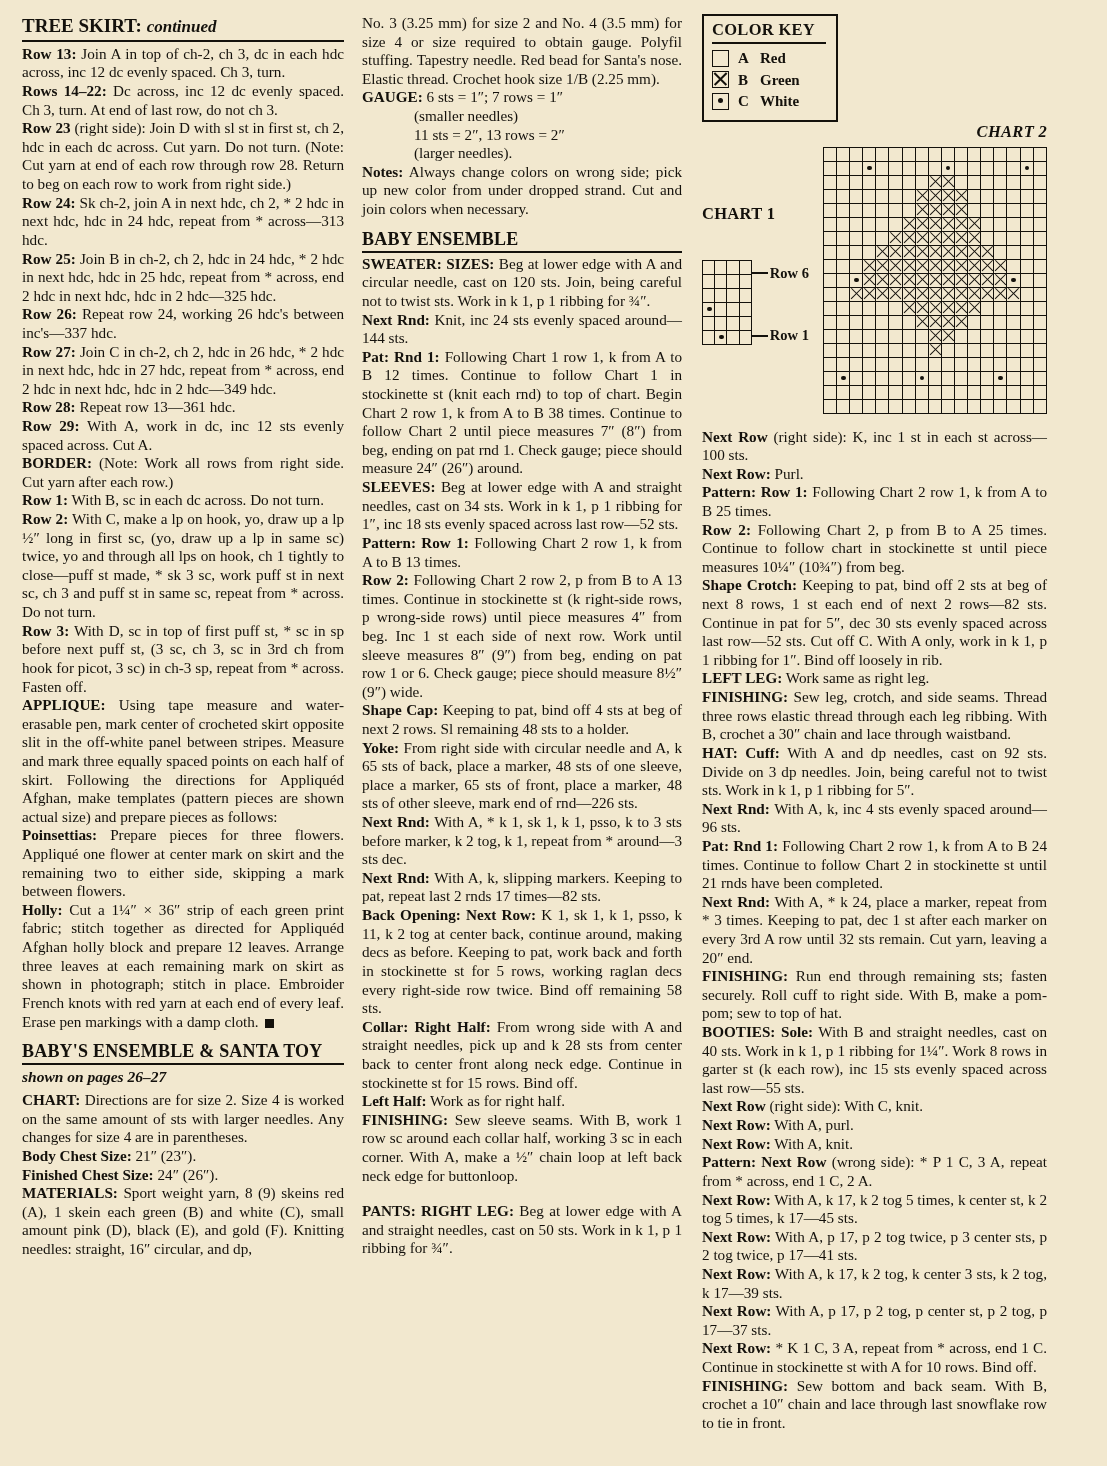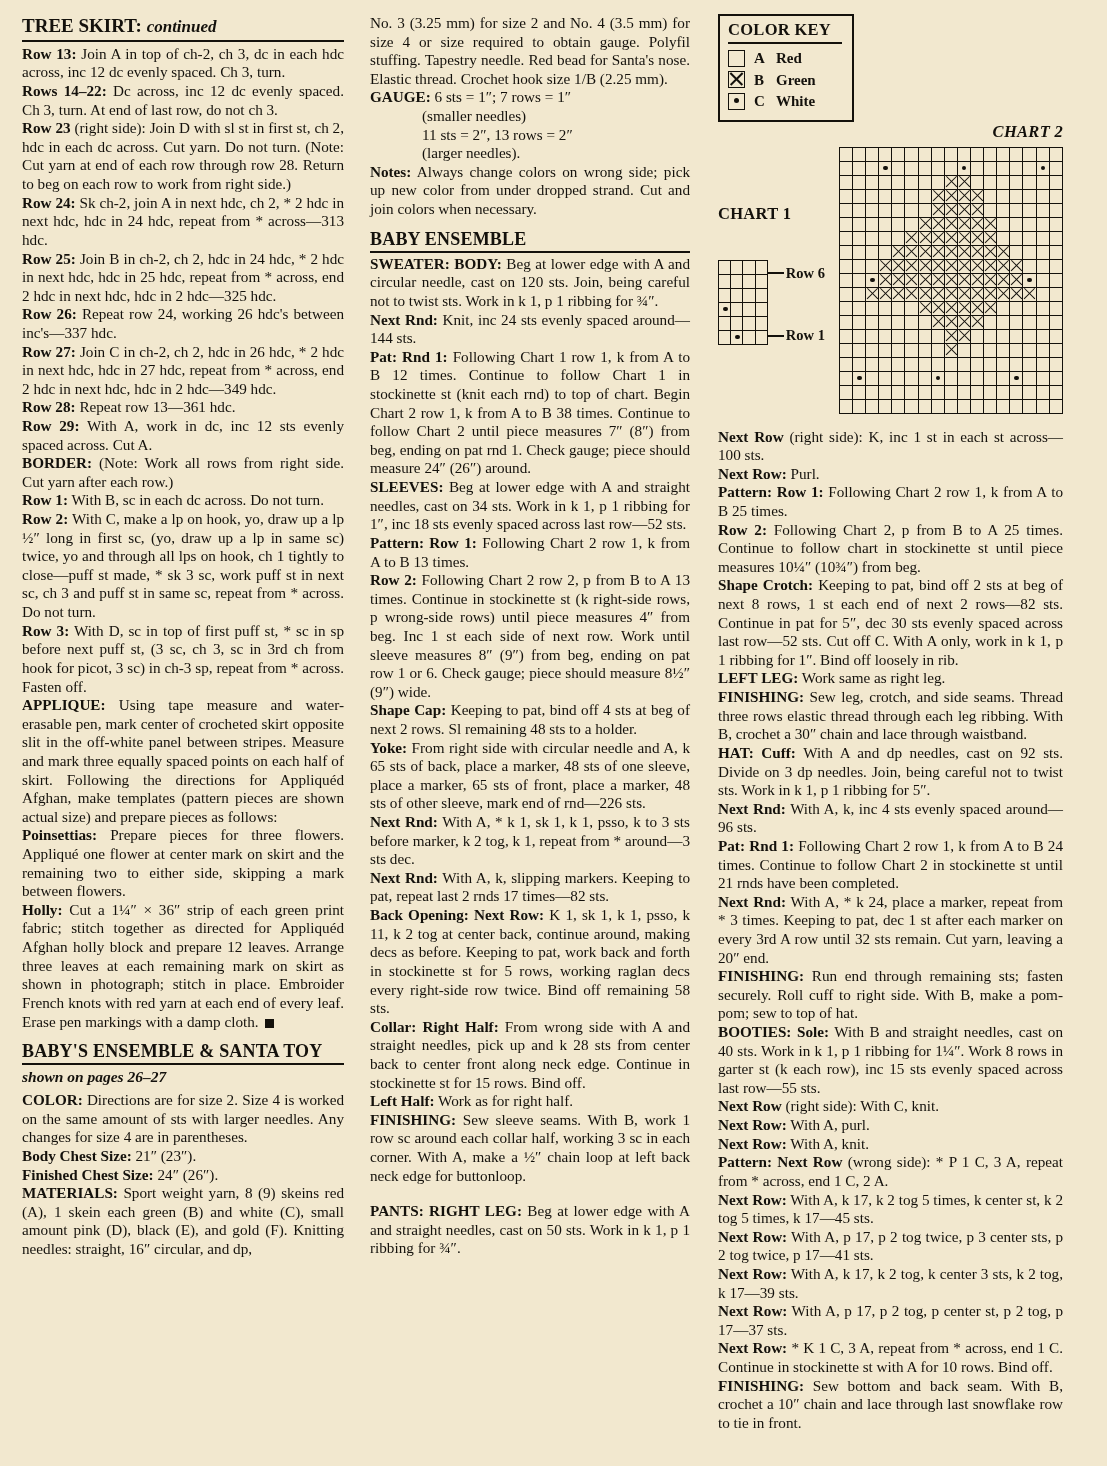--- a/index.html
+++ b/index.html
@@ -11,21 +11,21 @@
     overflow:hidden;
   }
   .page {
     position:relative;
     width:1107px; height:1466px;
     padding:0;
     box-sizing:border-box;
   }
   .cols {
     display:flex;
-    gap:8px;
+    gap:0;
     padding:14px 18px 0 22px;
     box-sizing:border-box;
     height:1466px;
   }
   .col {
     width:340px;
     box-sizing:border-box;
     font-size:15.2px;
     line-height:1.225;
     text-align:justify;
@@ -159,37 +159,37 @@
     <p class="p"><b>Row 1:</b><span> With B, sc in each dc across. Do not turn.</span></p>
     <p class="p"><b>Row 2:</b><span> With C, make a lp on hook, yo, draw up a lp ½″ long in first sc, (yo, draw up a lp in same sc) twice, yo and through all lps on hook, ch 1 tightly to close—puff st made, * sk 3 sc, work puff st in next sc, ch 3 and puff st in same sc, repeat from * across. Do not turn.</span></p>
     <p class="p"><b>Row 3:</b><span> With D, sc in top of first puff st, * sc in sp before next puff st, (3 sc, ch 3, sc in 3rd ch from hook for picot, 3 sc) in ch-3 sp, repeat from * across. Fasten off.</span></p>
     <p class="p"><b>APPLIQUE:</b><span> Using tape measure and water-erasable pen, mark center of crocheted skirt opposite slit in the off-white panel between stripes. Measure and mark three equally spaced points on each half of skirt. Following the directions for Appliquéd Afghan, make templates (pattern pieces are shown actual size) and prepare pieces as follows:</span></p>
     <p class="p"><b>Poinsettias:</b><span> Prepare pieces for three flowers. Appliqué one flower at center mark on skirt and the remaining two to either side, skipping a mark between flowers.</span></p>
     <p class="p"><b>Holly:</b><span> Cut a 1¼″ × 36″ strip of each green print fabric; stitch together as directed for Appliquéd Afghan holly block and prepare 12 leaves. Arrange three leaves at each remaining mark on skirt as shown in photograph; stitch in place. Embroider French knots with red yarn at each end of every leaf. Erase pen markings with a damp cloth.</span><span class="end-sq"></span></p>
 
     <div class="sec-head">BABY'S ENSEMBLE &amp; SANTA TOY</div>
     <div class="subhead-italic">shown on pages 26–27</div>
 
-    <p class="p"><b>COLOR:</b><span> Directions are for size 2. Size 4 is worked on the same amount of sts with larger needles. Any changes for size 4 are in parentheses.</span></p>
+    <p class="p"><b>CHART:</b><span> Directions are for size 2. Size 4 is worked on the same amount of sts with larger needles. Any changes for size 4 are in parentheses.</span></p>
     <p class="p"><b>Body Chest Size:</b><span> 21″ (23″).</span></p>
     <p class="p"><b>Finished Chest Size:</b><span> 24″ (26″).</span></p>
     <p class="p"><b>MATERIALS:</b><span> Sport weight yarn, 8 (9) skeins red (A), 1 skein each green (B) and white (C), small amount pink (D), black (E), and gold (F). Knitting needles: straight, 16″ circular, and dp,</span></p>
   </div>
 
   <div class="col c2">
     <p class="p"><span>No. 3 (3.25 mm) for size 2 and No. 4 (3.5 mm) for size 4 or size required to obtain gauge. Polyfil stuffing. Tapestry needle. Red bead for Santa's nose. Elastic thread. Crochet hook size 1/B (2.25 mm).</span></p>
     <p class="p"><b>GAUGE:</b><span> 6 sts = 1″; 7 rows = 1″</span></p>
     <p class="p gauge-line">(smaller needles)</p>
     <p class="p gauge-line">11 sts = 2″, 13 rows = 2″</p>
     <p class="p gauge-line">(larger needles).</p>
     <p class="p"><b>Notes:</b><span> Always change colors on wrong side; pick up new color from under dropped strand. Cut and join colors when necessary.</span></p>
 
     <div class="sec-head">BABY ENSEMBLE</div>
 
-    <p class="p"><b>SWEATER: BODY:</b><span> Beg at lower edge with A and circular needle, cast on 120 sts. Join, being careful not to twist sts. Work in k 1, p 1 ribbing for ¾″.</span></p>
+    <p class="p"><b>SWEATER: SIZES:</b><span> Beg at lower edge with A and circular needle, cast on 120 sts. Join, being careful not to twist sts. Work in k 1, p 1 ribbing for ¾″.</span></p>
     <p class="p"><b>Next Rnd:</b><span> Knit, inc 24 sts evenly spaced around—144 sts.</span></p>
     <p class="p"><b>Pat: Rnd 1:</b><span> Following Chart 1 row 1, k from A to B 12 times. Continue to follow Chart 1 in stockinette st (knit each rnd) to top of chart. Begin Chart 2 row 1, k from A to B 38 times. Continue to follow Chart 2 until piece measures 7″ (8″) from beg, ending on pat rnd 1. Check gauge; piece should measure 24″ (26″) around.</span></p>
     <p class="p"><b>SLEEVES:</b><span> Beg at lower edge with A and straight needles, cast on 34 sts. Work in k 1, p 1 ribbing for 1″, inc 18 sts evenly spaced across last row—52 sts.</span></p>
     <p class="p"><b>Pattern: Row 1:</b><span> Following Chart 2 row 1, k from A to B 13 times.</span></p>
     <p class="p"><b>Row 2:</b><span> Following Chart 2 row 2, p from B to A 13 times. Continue in stockinette st (k right-side rows, p wrong-side rows) until piece measures 4″ from beg. Inc 1 st each side of next row. Work until sleeve measures 8″ (9″) from beg, ending on pat row 1 or 6. Check gauge; piece should measure 8½″ (9″) wide.</span></p>
     <p class="p"><b>Shape Cap:</b><span> Keeping to pat, bind off 4 sts at beg of next 2 rows. Sl remaining 48 sts to a holder.</span></p>
     <p class="p"><b>Yoke:</b><span> From right side with circular needle and A, k 65 sts of back, place a marker, 48 sts of one sleeve, place a marker, 65 sts of front, place a marker, 48 sts of other sleeve, mark end of rnd—226 sts.</span></p>
     <p class="p"><b>Next Rnd:</b><span> With A, * k 1, sk 1, k 1, psso, k to 3 sts before marker, k 2 tog, k 1, repeat from * around—3 sts dec.</span></p>
     <p class="p"><b>Next Rnd:</b><span> With A, k, slipping markers. Keeping to pat, repeat last 2 rnds 17 times—82 sts.</span></p>
     <p class="p"><b>Back Opening: Next Row:</b><span> K 1, sk 1, k 1, psso, k 11, k 2 tog at center back, continue around, making decs as before. Keeping to pat, work back and forth in stockinette st for 5 rows, working raglan decs every right-side row twice. Bind off remaining 58 sts.</span></p>

